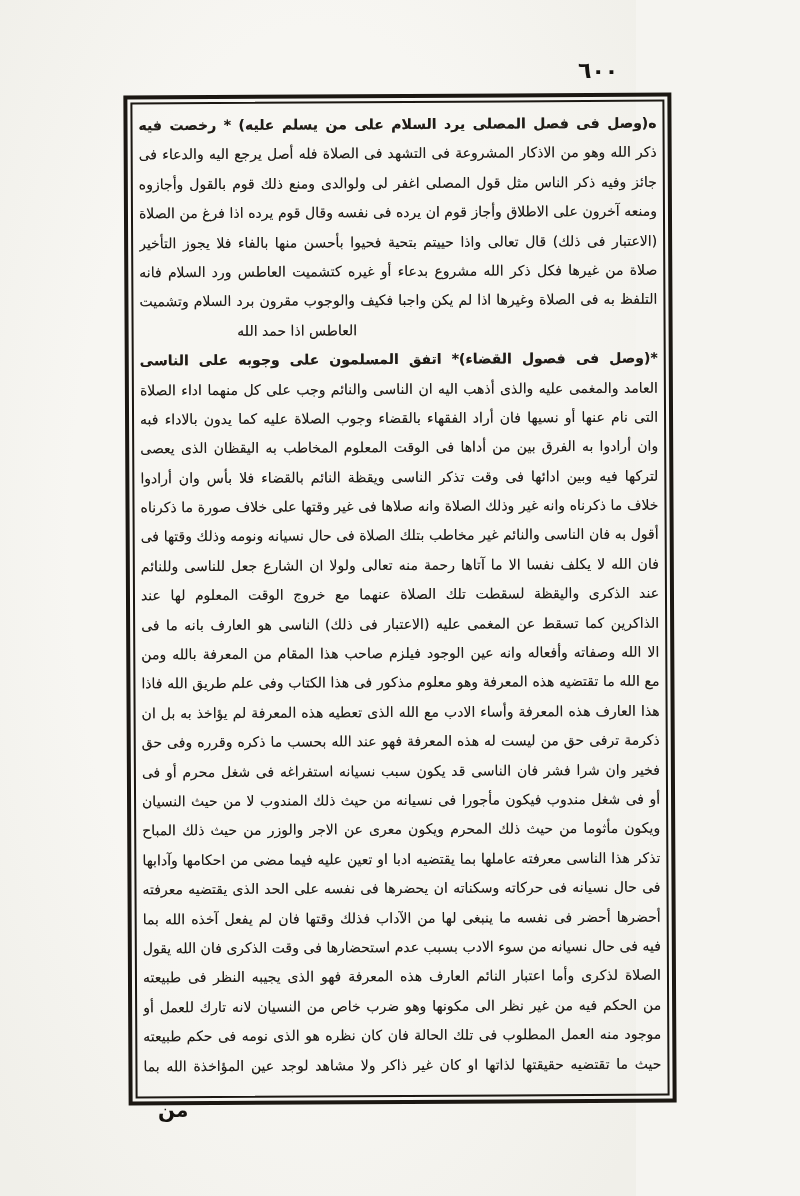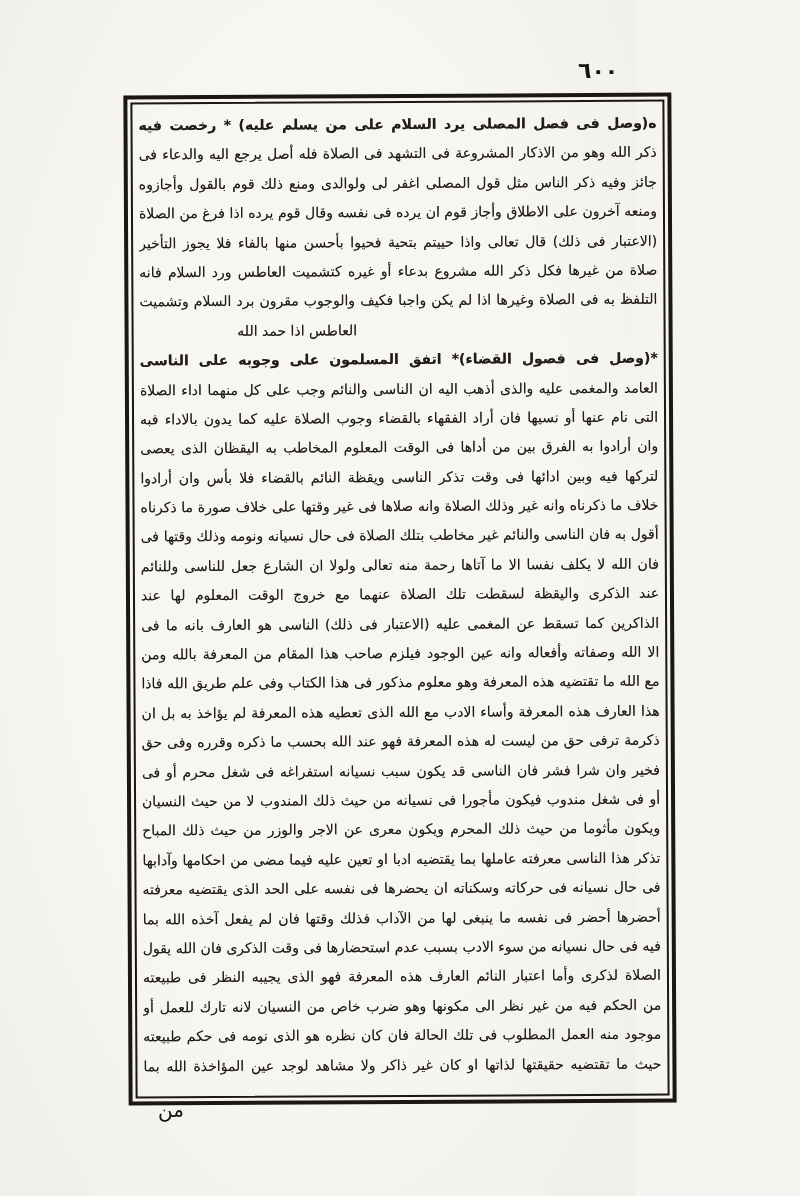--- a/index.html
+++ b/index.html
@@ -68,21 +68,21 @@
   .line.para-end-short {
     text-align: right;
     text-align-last: right;
     padding-right: 58%;
   }
   .catchword {
     position: absolute;
     top: 1098px;
     left: 158px;
     font-size: 20px;
-    font-weight: normal;
+    font-weight: bold;
     color: #15130f;
     direction: rtl;
     text-align: right;
   }
 </style>
 </head>
 <body>
 
 <div class="scan">
 

